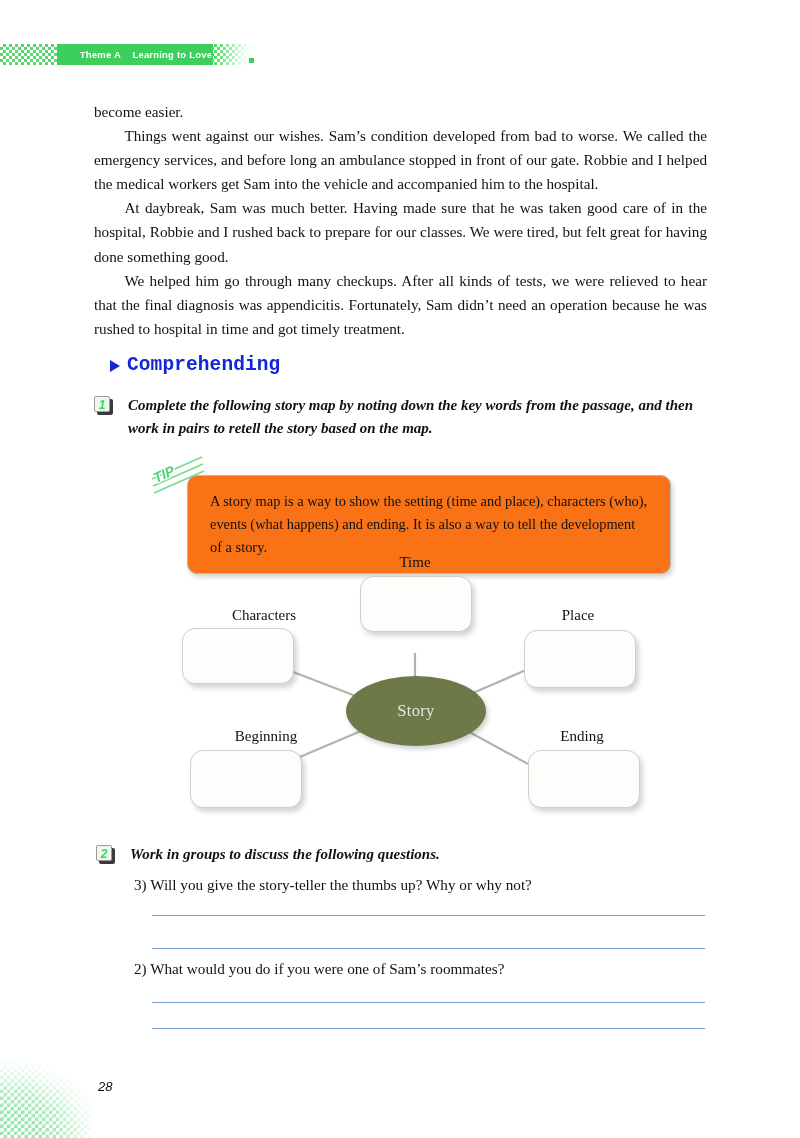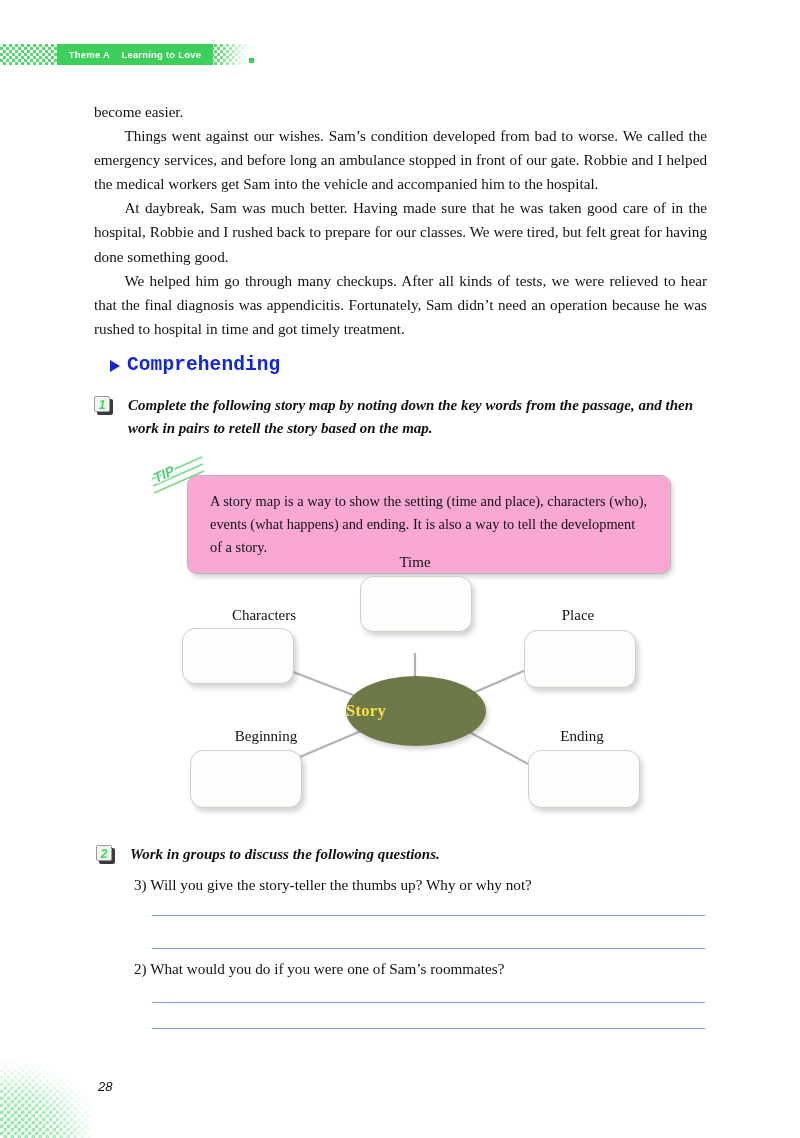--- a/index.html
+++ b/index.html
@@ -51,20 +51,21 @@
     width: 156px;
     height: 30px;
     line-height: 21px;
     color: #ffffff;
     font-family: "Liberation Sans", sans-serif;
     font-weight: bold;
     font-size: 9.5px;
     letter-spacing: 0.2px;
     text-align: center;
     white-space: pre;
+    padding-left: 11px;
   }
   .header-pixels-right {
     position: absolute;
     left: 211px;
     top: 0;
     width: 44px;
     height: 21px;
     background-image:
       linear-gradient(45deg, #45d862 25%, transparent 25%, transparent 75%, #45d862 75%),
       linear-gradient(45deg, #45d862 25%, transparent 25%, transparent 75%, #45d862 75%);
@@ -167,21 +168,21 @@
   .tip-label {
     position: absolute; left: 0; top: 0;
     width: 56px; height: 46px;
   }
   .tip-box {
     position: absolute;
     left: 37px; top: 20px;
     width: 484px;
     box-sizing: border-box;
     padding: 14px 22px 14px 22px;
-    background: #f9a8d4;
+    background: #f97316;
     border: 1px solid #b8b8b8;
     border-radius: 10px;
     box-shadow: 2px 3px 5px rgba(0,0,0,0.18);
   }
   .tip-text {
     margin: 0;
     font-size: 14.4px;
     line-height: 23px;
     color: #111;
   }
@@ -206,22 +207,23 @@
   .center-ellipse {
     position: absolute;
     background: #6d7949;
     border-radius: 50%;
     box-shadow: 2px 3px 5px rgba(0,0,0,0.2);
   }
   .center-ellipse span {
     position: absolute;
     left: 0; right: 0; top: 50%;
     transform: translateY(-50%);
-    color: #fde047;
-    font-weight: bold;
+    text-align: center;
+    color: #e5e5e5;
+    font-weight: normal;
     font-size: 16.5px;
     letter-spacing: 0.3px;
   }
 
   
   .question {
     position: absolute;
     font-size: 15.2px;
     line-height: 22px;
     color: #111;

